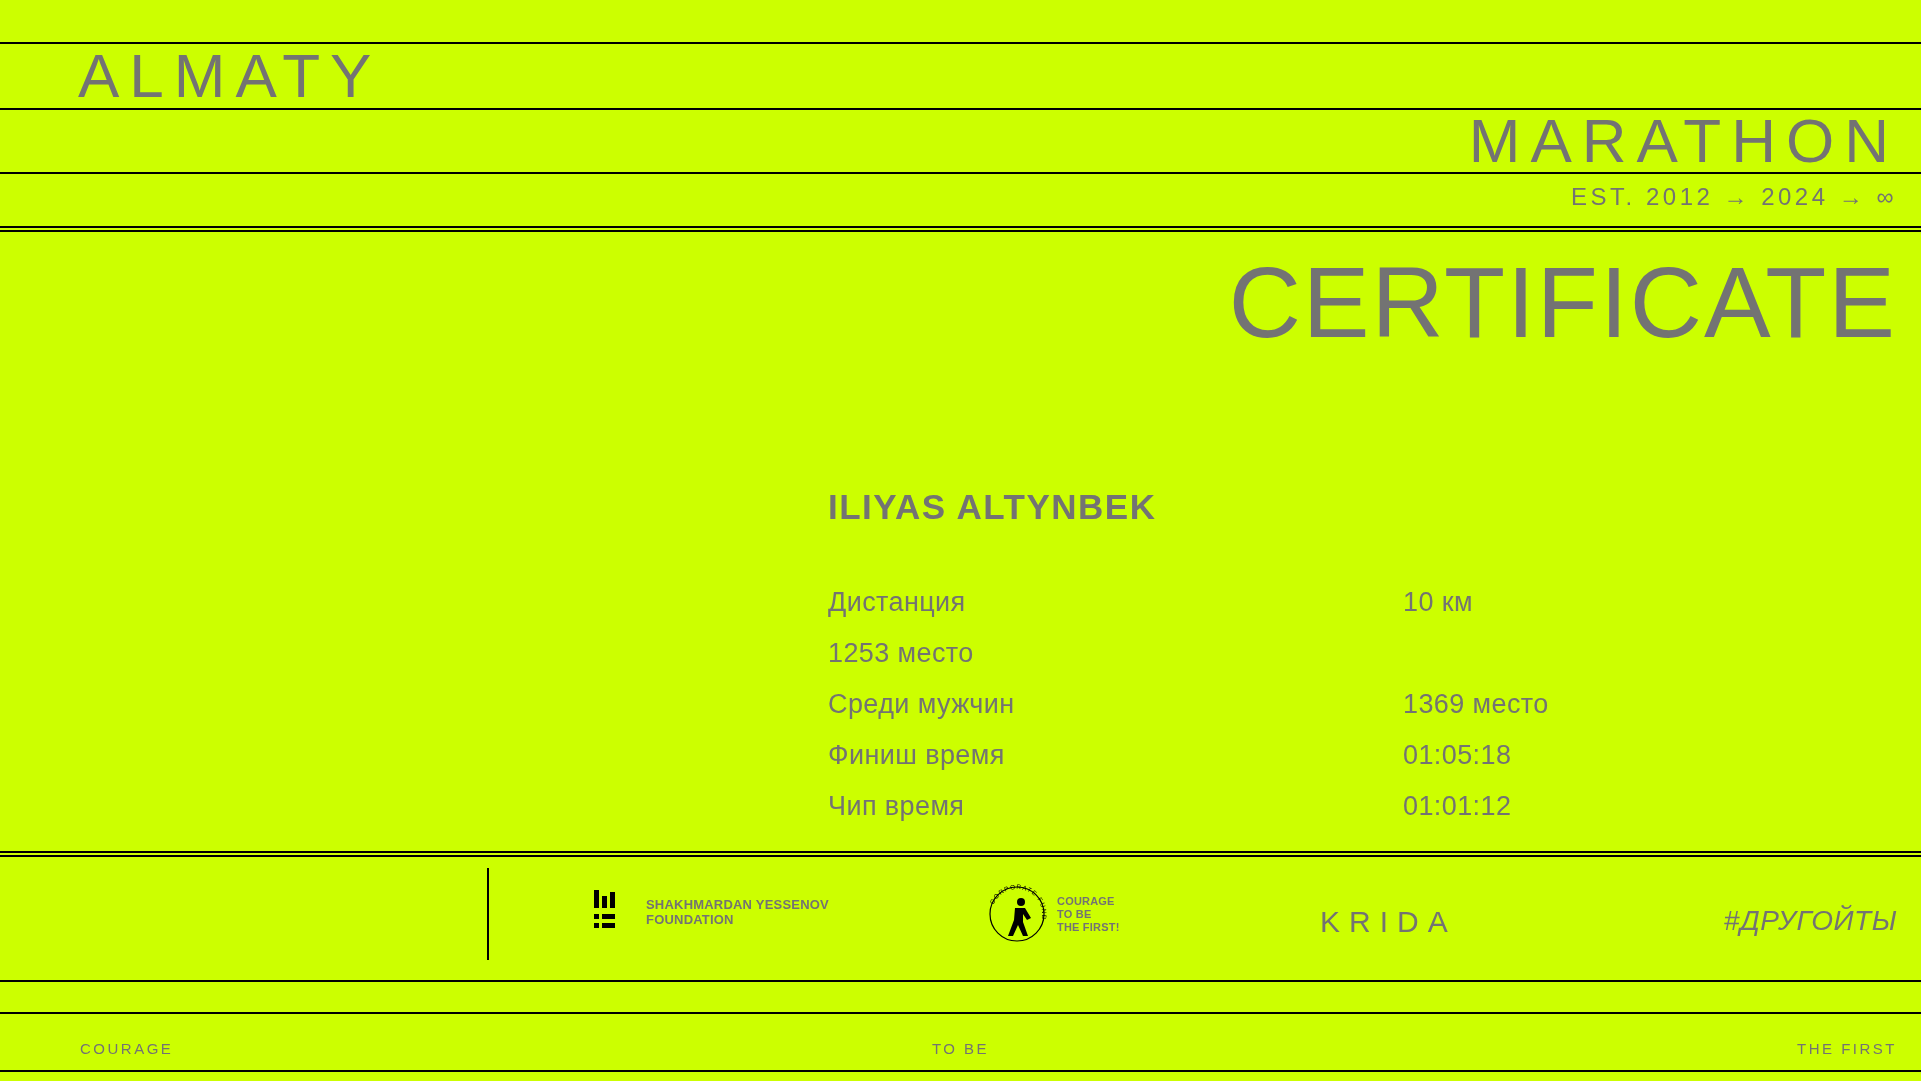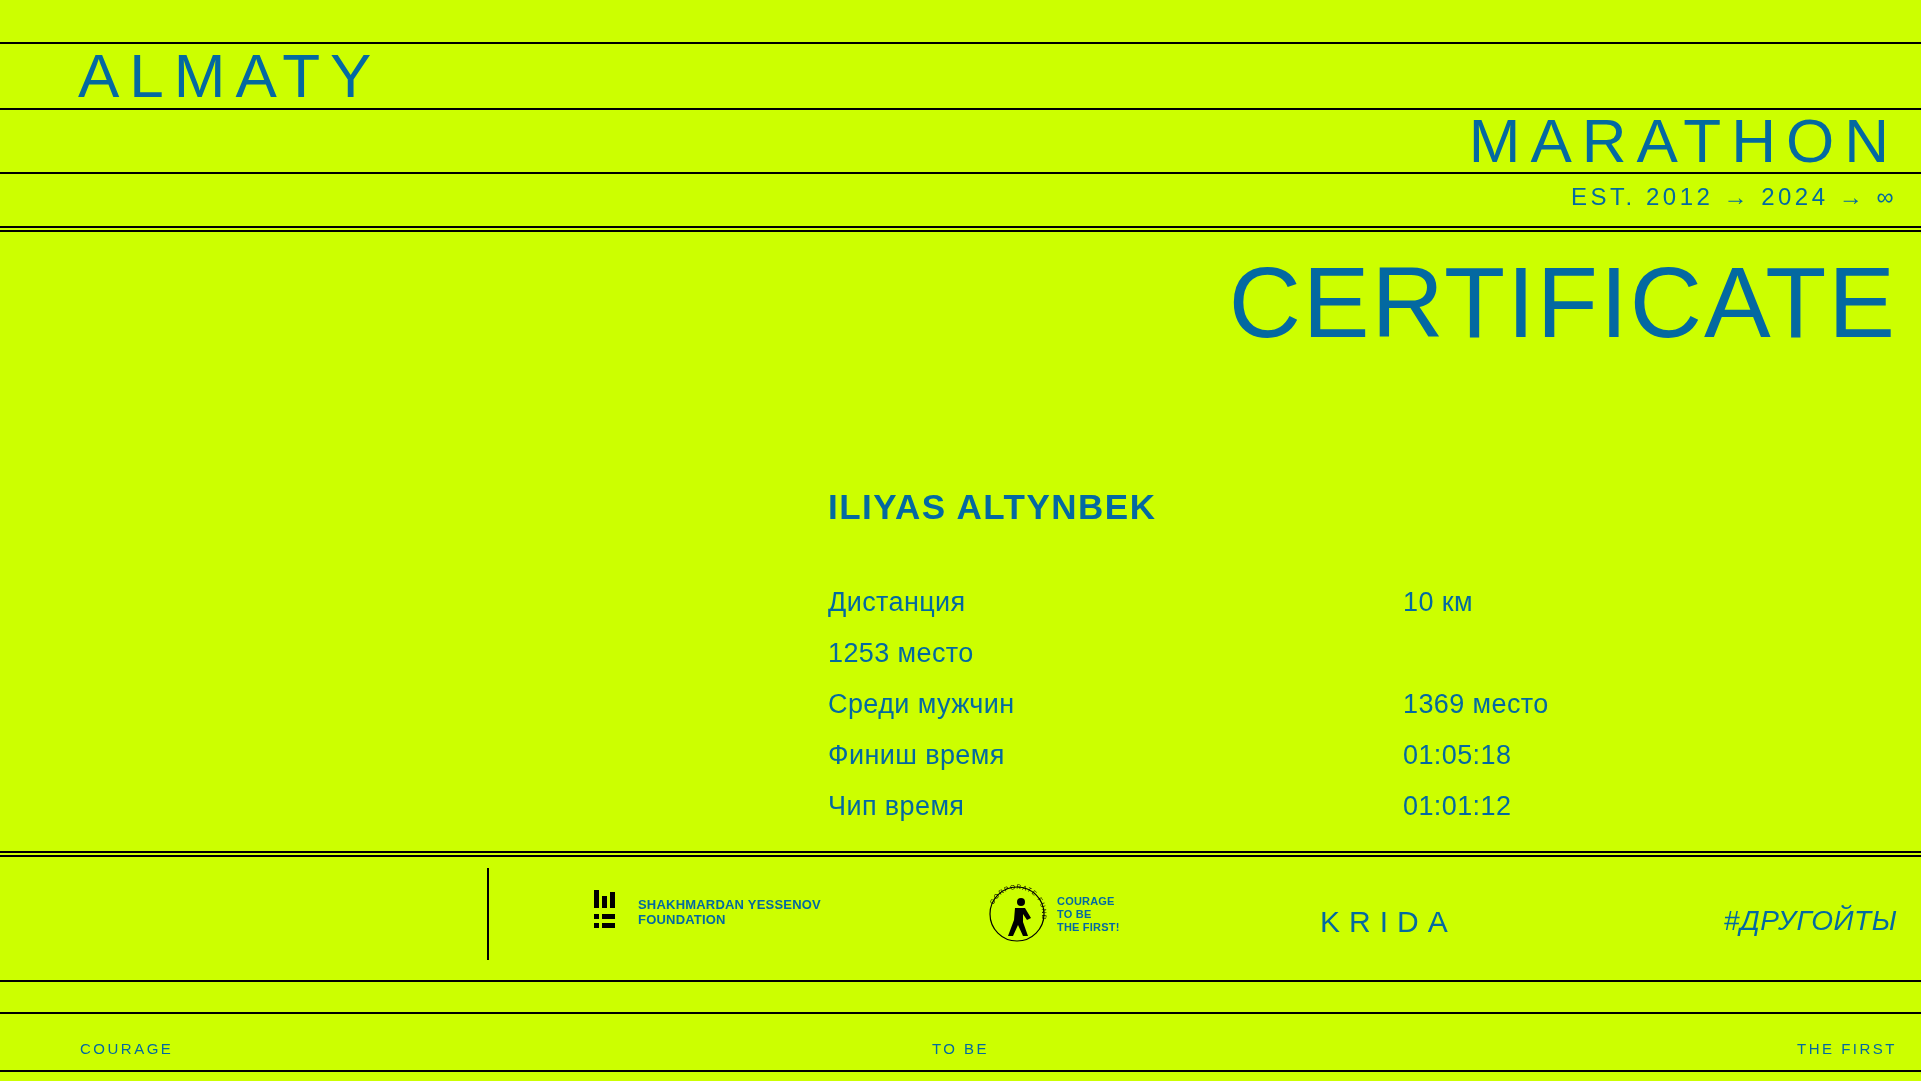--- a/index.html
+++ b/index.html
@@ -8,21 +8,21 @@
     height: 1081px;
     background: #ccff00;
     font-family: "Liberation Sans", sans-serif;
     overflow: hidden;
   }
   .cert {
     position: relative;
     width: 1921px;
     height: 1081px;
     background: #ccff00;
-    color: #0369a1;
+    color: #737373;
   }
 
   
   .rule {
     position: absolute;
     left: 0;
     width: 1921px;
     height: 2px;
     background: #000;
   }
@@ -159,21 +159,21 @@
     height: 92px;
     background: #000;
   }
 
   .yessenov {
     position: absolute;
     left: 592px;
     top: 30px;
     display: flex;
     align-items: center;
-    gap: 12px;
+    gap: 20px;
   }
   .yess-bars { display: block; }
   .yess-text {
     font-size: 13px;
     font-weight: 700;
     letter-spacing: 0.2px;
     line-height: 15px;
     white-space: nowrap;
   }
 

